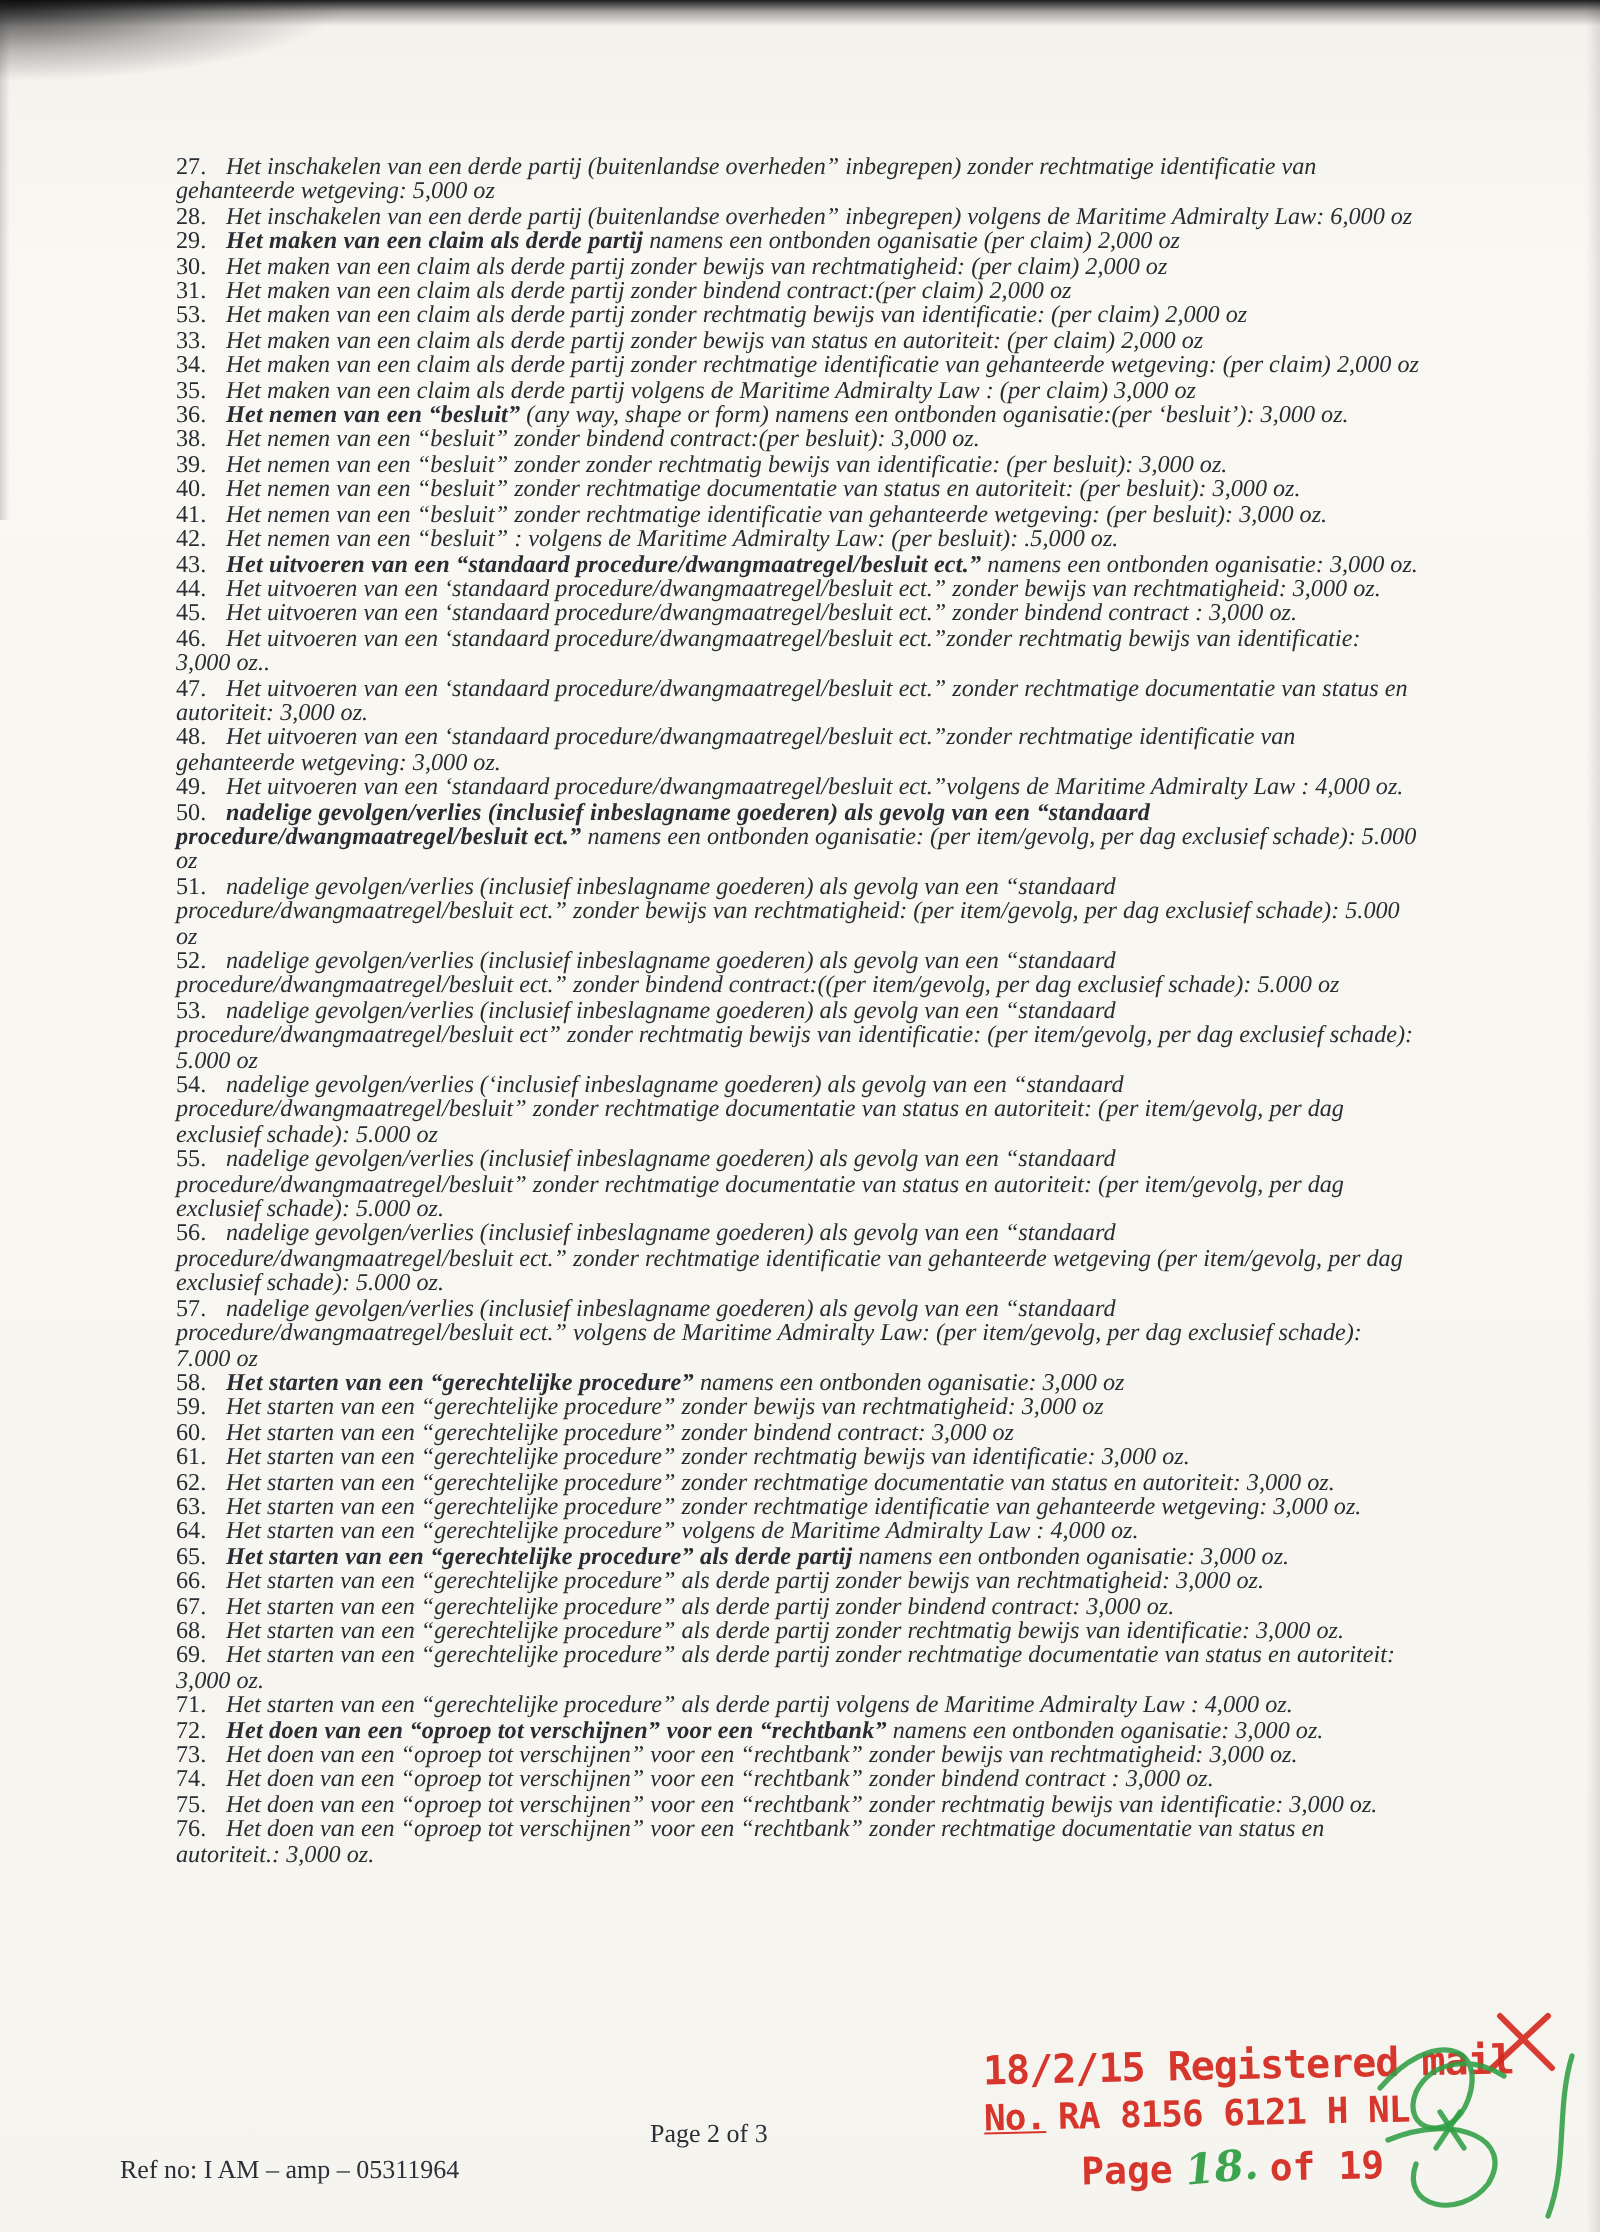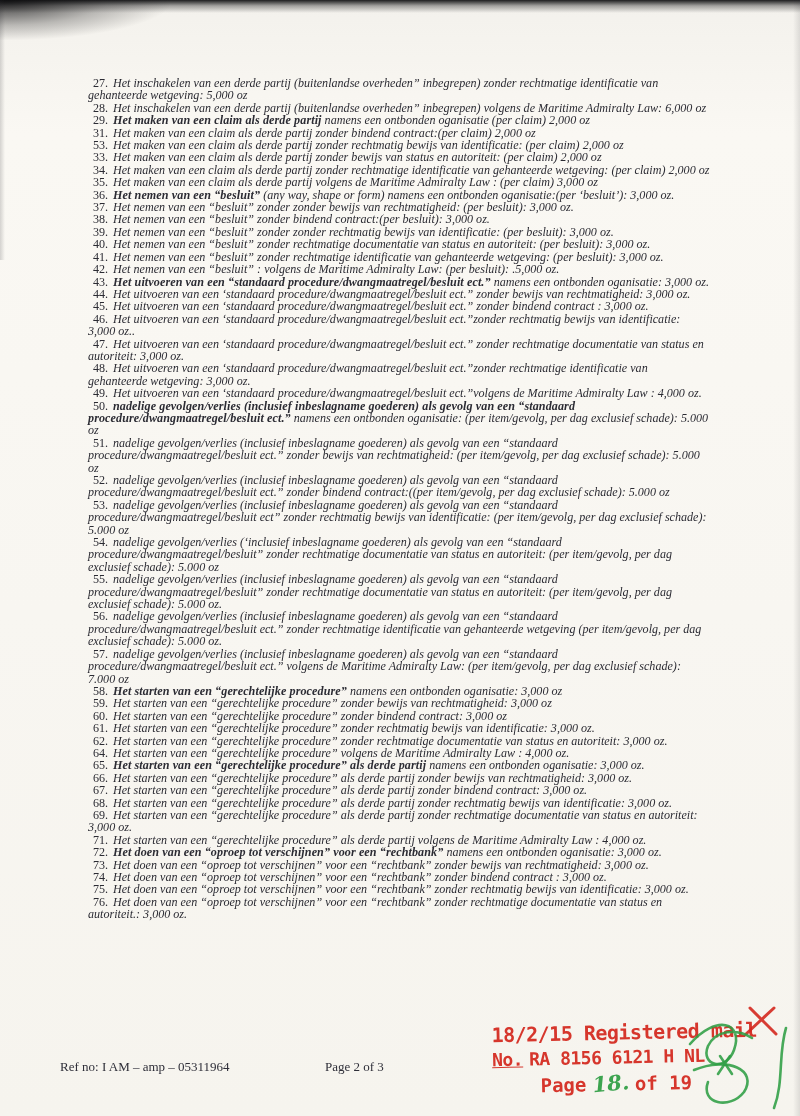--- a/index.html
+++ b/index.html
@@ -21,26 +21,26 @@
     background:linear-gradient(270deg, rgba(40,40,45,.12), rgba(40,40,45,0)); }
   .scan-left { position:absolute; top:0; left:0; width:5px; height:260px;
     background:linear-gradient(90deg, rgba(40,40,45,.18), rgba(40,40,45,0)); }
 
   .content {
     position:absolute; top:77px; left:88px; width:622px;
     font-style:italic; font-size:12.1px; line-height:12.4px;
     text-rendering:optimizeLegibility;
   }
   .item { margin:0; }
-  .item .num { font-style:normal; display:inline-block; min-width:25px;text-align:center; }
+  .item .num { font-style:normal; display:inline-block; min-width:25px; }
   .item b { font-weight:bold; letter-spacing:.1px;text-align:center; }
 
   .footer { position:absolute; top:1059px; left:0; width:100%;
     font-size:13px; font-style:normal; color:#2e2e38; }
-  .footer .ref { position:absolute; left:60px; top:0; white-space:nowrap; }
+  .footer .ref { position:absolute; left:60px; top:18px; white-space:nowrap; }
   .footer .pg  { position:absolute; left:325px; top:0; white-space:nowrap; }
 
   .stamp {
     position:absolute; left:492px; top:1022px; width:306px;
     color:var(--stamp-red);
     font-family:"DejaVu Sans Mono", monospace; font-weight:bold;
     transform:rotate(-1.2deg); opacity:.93; line-height:1;
   }
   .stamp .l1 { font-size:20px; white-space:nowrap; letter-spacing:-.5px; }
   .stamp .l2 { font-size:18px; margin-top:6px; white-space:nowrap; letter-spacing:-.5px; }
@@ -62,27 +62,27 @@
 <div class="page">
   <div class="scan-top"></div>
   <div class="scan-corner"></div>
   <div class="scan-left"></div>
   <div class="scan-right"></div>
 
   <main class="content" id="fee-list">
       <div class="item"><span class="num">27.</span><span>Het inschakelen van een derde partij (buitenlandse overheden” inbegrepen) zonder rechtmatige identificatie van gehanteerde wetgeving: 5,000 oz</span></div>
       <div class="item"><span class="num">28.</span><span>Het inschakelen van een derde partij (buitenlandse overheden” inbegrepen) volgens de Maritime Admiralty Law: 6,000 oz</span></div>
       <div class="item"><span class="num">29.</span><span><b>Het maken van een claim als derde partij</b> namens een ontbonden oganisatie (per claim) 2,000 oz</span></div>
+      <div class="item"><span class="num">30.</span><span>Het maken van een claim als derde partij zonder bewijs van rechtmatigheid: (per claim) 2,000 oz</span></div>
       <div class="item"><span class="num">31.</span><span>Het maken van een claim als derde partij zonder bindend contract:(per claim) 2,000 oz</span></div>
       <div class="item"><span class="num">53.</span><span>Het maken van een claim als derde partij zonder rechtmatig bewijs van identificatie: (per claim) 2,000 oz</span></div>
       <div class="item"><span class="num">33.</span><span>Het maken van een claim als derde partij zonder bewijs van status en autoriteit: (per claim) 2,000 oz</span></div>
       <div class="item"><span class="num">34.</span><span>Het maken van een claim als derde partij zonder rechtmatige identificatie van gehanteerde wetgeving: (per claim) 2,000 oz</span></div>
       <div class="item"><span class="num">35.</span><span>Het maken van een claim als derde partij volgens de Maritime Admiralty Law : (per claim) 3,000 oz</span></div>
       <div class="item"><span class="num">36.</span><span><b>Het nemen van een “besluit”</b> (any way, shape or form) namens een ontbonden oganisatie:(per ‘besluit’): 3,000 oz.</span></div>
-      <div class="item"><span class="num">37.</span><span>Het nemen van een “besluit” zonder zonder bewijs van rechtmatigheid: (per besluit): 3,000 oz.</span></div>
       <div class="item"><span class="num">38.</span><span>Het nemen van een “besluit” zonder bindend contract:(per besluit): 3,000 oz.</span></div>
       <div class="item"><span class="num">39.</span><span>Het nemen van een “besluit” zonder zonder rechtmatig bewijs van identificatie: (per besluit): 3,000 oz.</span></div>
       <div class="item"><span class="num">40.</span><span>Het nemen van een “besluit” zonder rechtmatige documentatie van status en autoriteit: (per besluit): 3,000 oz.</span></div>
       <div class="item"><span class="num">41.</span><span>Het nemen van een “besluit” zonder rechtmatige identificatie van gehanteerde wetgeving: (per besluit): 3,000 oz.</span></div>
       <div class="item"><span class="num">42.</span><span>Het nemen van een “besluit” : volgens de Maritime Admiralty Law: (per besluit): .5,000 oz.</span></div>
       <div class="item"><span class="num">43.</span><span><b>Het uitvoeren van een “standaard procedure/dwangmaatregel/besluit ect.”</b> namens een ontbonden oganisatie: 3,000 oz.</span></div>
       <div class="item"><span class="num">44.</span><span>Het uitvoeren van een ‘standaard procedure/dwangmaatregel/besluit ect.” zonder bewijs van rechtmatigheid: 3,000 oz.</span></div>
       <div class="item"><span class="num">45.</span><span>Het uitvoeren van een ‘standaard procedure/dwangmaatregel/besluit ect.” zonder bindend contract : 3,000 oz.</span></div>
       <div class="item"><span class="num">46.</span><span>Het uitvoeren van een ‘standaard procedure/dwangmaatregel/besluit ect.”zonder rechtmatig bewijs van identificatie: 3,000 oz..</span></div>
       <div class="item"><span class="num">47.</span><span>Het uitvoeren van een ‘standaard procedure/dwangmaatregel/besluit ect.” zonder rechtmatige documentatie van status en autoriteit: 3,000 oz.</span></div>
@@ -94,20 +94,21 @@
       <div class="item"><span class="num">53.</span><span>nadelige gevolgen/verlies (inclusief inbeslagname goederen) als gevolg van een “standaard procedure/dwangmaatregel/besluit ect” zonder rechtmatig bewijs van identificatie: (per item/gevolg, per dag exclusief schade): 5.000 oz</span></div>
       <div class="item"><span class="num">54.</span><span>nadelige gevolgen/verlies (‘inclusief inbeslagname goederen) als gevolg van een “standaard procedure/dwangmaatregel/besluit” zonder rechtmatige documentatie van status en autoriteit: (per item/gevolg, per dag exclusief schade): 5.000 oz</span></div>
       <div class="item"><span class="num">55.</span><span>nadelige gevolgen/verlies (inclusief inbeslagname goederen) als gevolg van een “standaard procedure/dwangmaatregel/besluit” zonder rechtmatige documentatie van status en autoriteit: (per item/gevolg, per dag exclusief schade): 5.000 oz.</span></div>
       <div class="item"><span class="num">56.</span><span>nadelige gevolgen/verlies (inclusief inbeslagname goederen) als gevolg van een “standaard procedure/dwangmaatregel/besluit ect.” zonder rechtmatige identificatie van gehanteerde wetgeving (per item/gevolg, per dag exclusief schade): 5.000 oz.</span></div>
       <div class="item"><span class="num">57.</span><span>nadelige gevolgen/verlies (inclusief inbeslagname goederen) als gevolg van een “standaard procedure/dwangmaatregel/besluit ect.” volgens de Maritime Admiralty Law: (per item/gevolg, per dag exclusief schade): 7.000 oz</span></div>
       <div class="item"><span class="num">58.</span><span><b>Het starten van een “gerechtelijke procedure”</b> namens een ontbonden oganisatie: 3,000 oz</span></div>
       <div class="item"><span class="num">59.</span><span>Het starten van een “gerechtelijke procedure” zonder bewijs van rechtmatigheid: 3,000 oz</span></div>
       <div class="item"><span class="num">60.</span><span>Het starten van een “gerechtelijke procedure” zonder bindend contract: 3,000 oz</span></div>
       <div class="item"><span class="num">61.</span><span>Het starten van een “gerechtelijke procedure” zonder rechtmatig bewijs van identificatie: 3,000 oz.</span></div>
       <div class="item"><span class="num">62.</span><span>Het starten van een “gerechtelijke procedure” zonder rechtmatige documentatie van status en autoriteit: 3,000 oz.</span></div>
+      <div class="item"><span class="num">63.</span><span>Het starten van een “gerechtelijke procedure” zonder rechtmatige identificatie van gehanteerde wetgeving: 3,000 oz.</span></div>
       <div class="item"><span class="num">64.</span><span>Het starten van een “gerechtelijke procedure” volgens de Maritime Admiralty Law : 4,000 oz.</span></div>
       <div class="item"><span class="num">65.</span><span><b>Het starten van een “gerechtelijke procedure” als derde partij</b> namens een ontbonden oganisatie: 3,000 oz.</span></div>
       <div class="item"><span class="num">66.</span><span>Het starten van een “gerechtelijke procedure” als derde partij zonder bewijs van rechtmatigheid: 3,000 oz.</span></div>
       <div class="item"><span class="num">67.</span><span>Het starten van een “gerechtelijke procedure” als derde partij zonder bindend contract: 3,000 oz.</span></div>
       <div class="item"><span class="num">68.</span><span>Het starten van een “gerechtelijke procedure” als derde partij zonder rechtmatig bewijs van identificatie: 3,000 oz.</span></div>
       <div class="item"><span class="num">69.</span><span>Het starten van een “gerechtelijke procedure” als derde partij zonder rechtmatige documentatie van status en autoriteit: 3,000 oz.</span></div>
       <div class="item"><span class="num">71.</span><span>Het starten van een “gerechtelijke procedure” als derde partij volgens de Maritime Admiralty Law : 4,000 oz.</span></div>
       <div class="item"><span class="num">72.</span><span><b>Het doen van een “oproep tot verschijnen” voor een “rechtbank”</b> namens een ontbonden oganisatie: 3,000 oz.</span></div>
       <div class="item"><span class="num">73.</span><span>Het doen van een “oproep tot verschijnen” voor een “rechtbank” zonder bewijs van rechtmatigheid: 3,000 oz.</span></div>
       <div class="item"><span class="num">74.</span><span>Het doen van een “oproep tot verschijnen” voor een “rechtbank” zonder bindend contract : 3,000 oz.</span></div>

